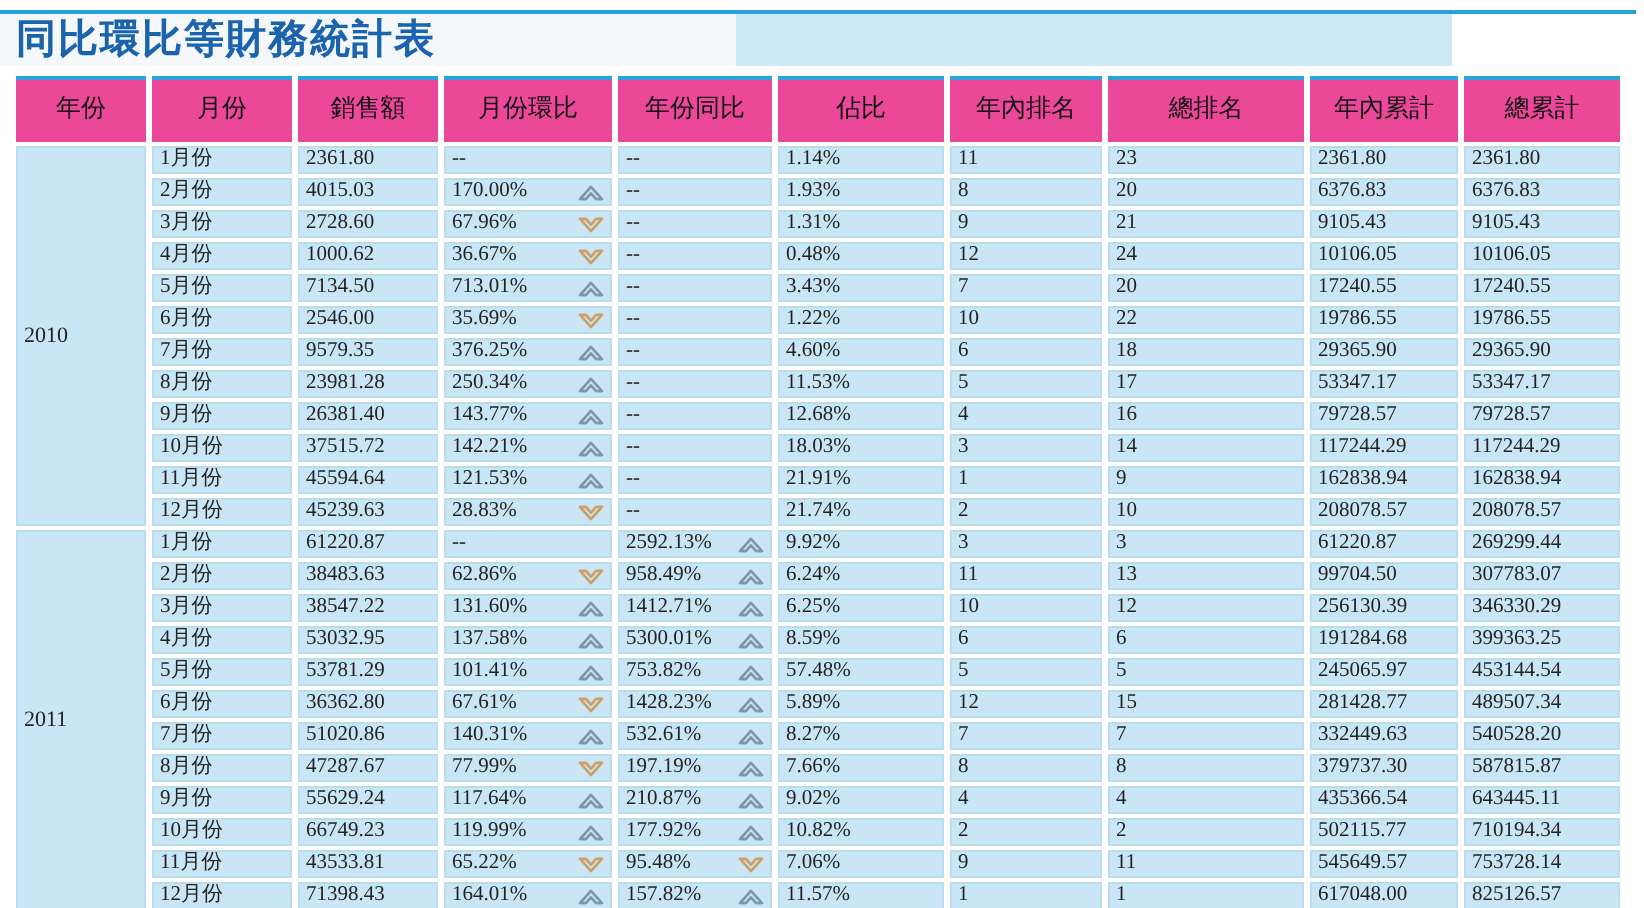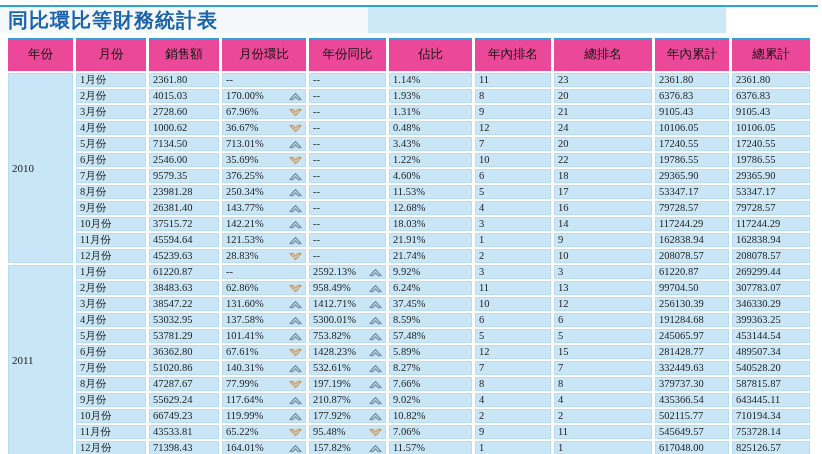--- a/index.html
+++ b/index.html
@@ -409,21 +409,21 @@
               </div>
             </td>
             <td>
               <div class="trend">
                 <span class="val">1412.71%</span>
                 <svg width="13" height="11" viewBox="0 0 14 12">
                   <polygon points="1,9.3 7,2.7 13,9.3 9.8,9.3 7,6.2 4.2,9.3" fill="none" stroke="#7b97ad" stroke-width="1.5" stroke-linejoin="round"></polygon>
                 </svg>
               </div>
             </td>
-            <td>37.45%</td>
+            <td>6.25%</td>
             <td>10</td>
             <td>12</td>
             <td>256130.39</td>
             <td>346330.29</td>
           </tr>
           <tr>
             <td>4月份</td>
             <td>53032.95</td>
             <td>
               <div class="trend">

